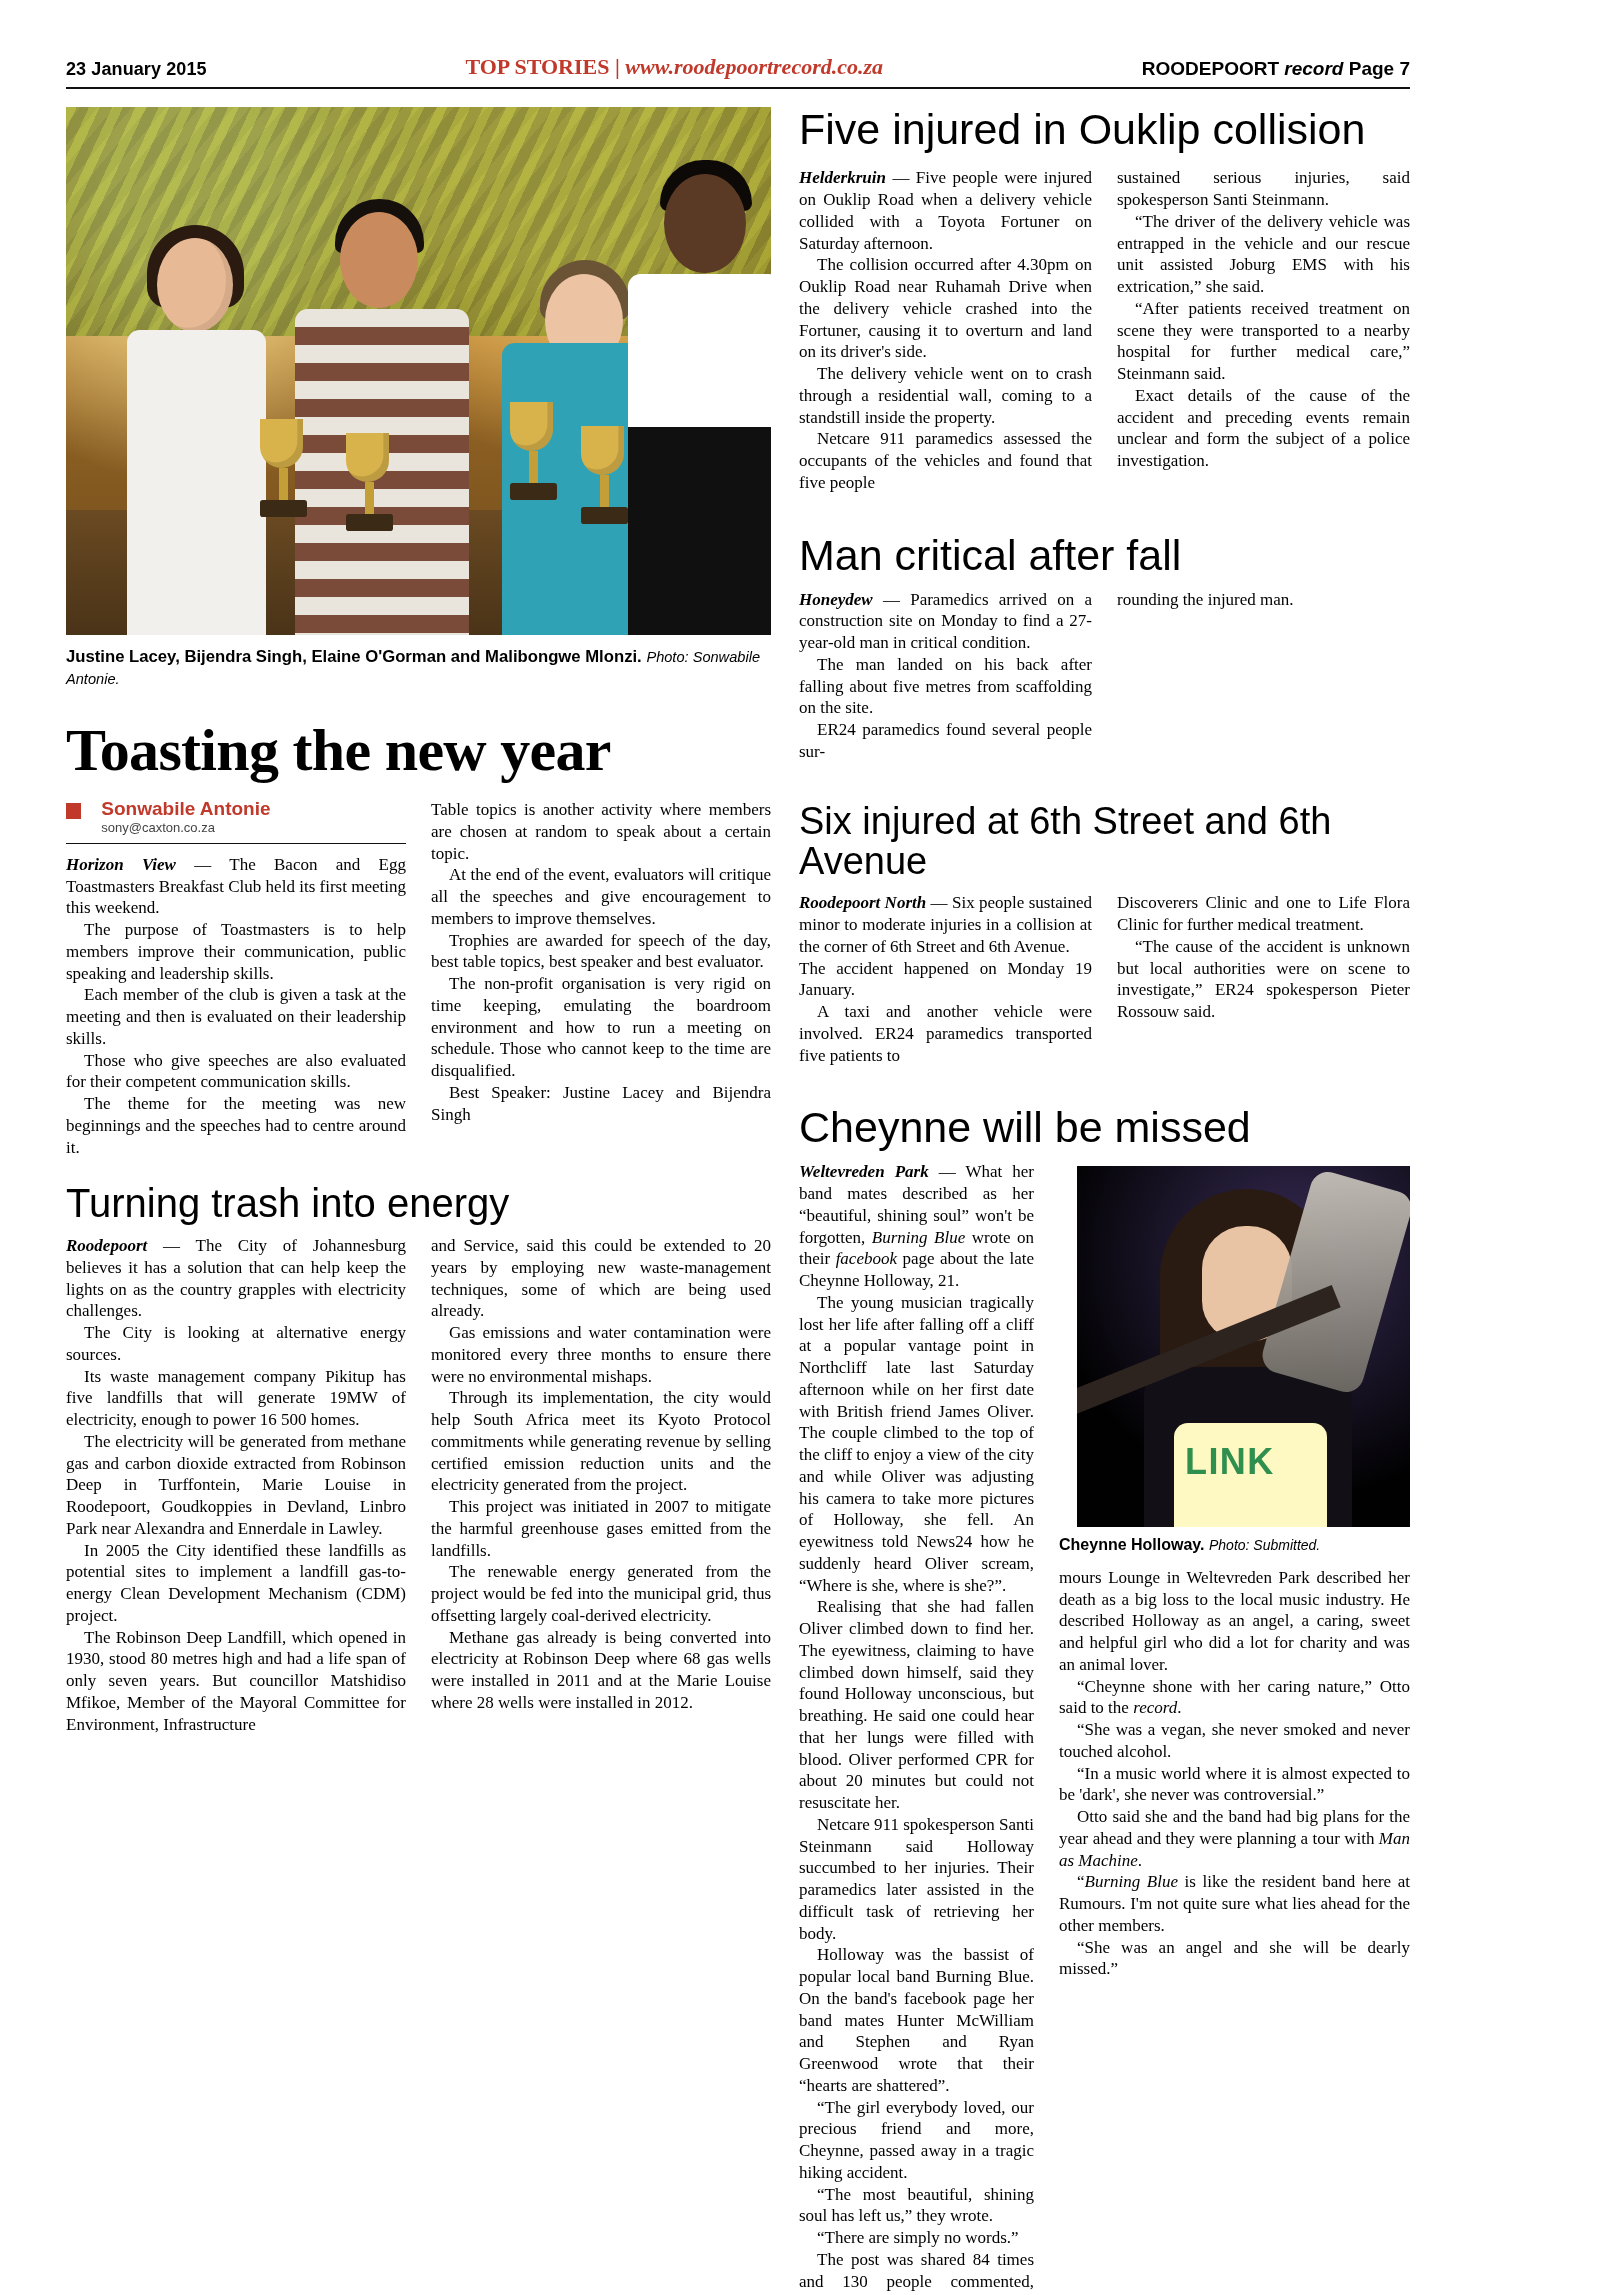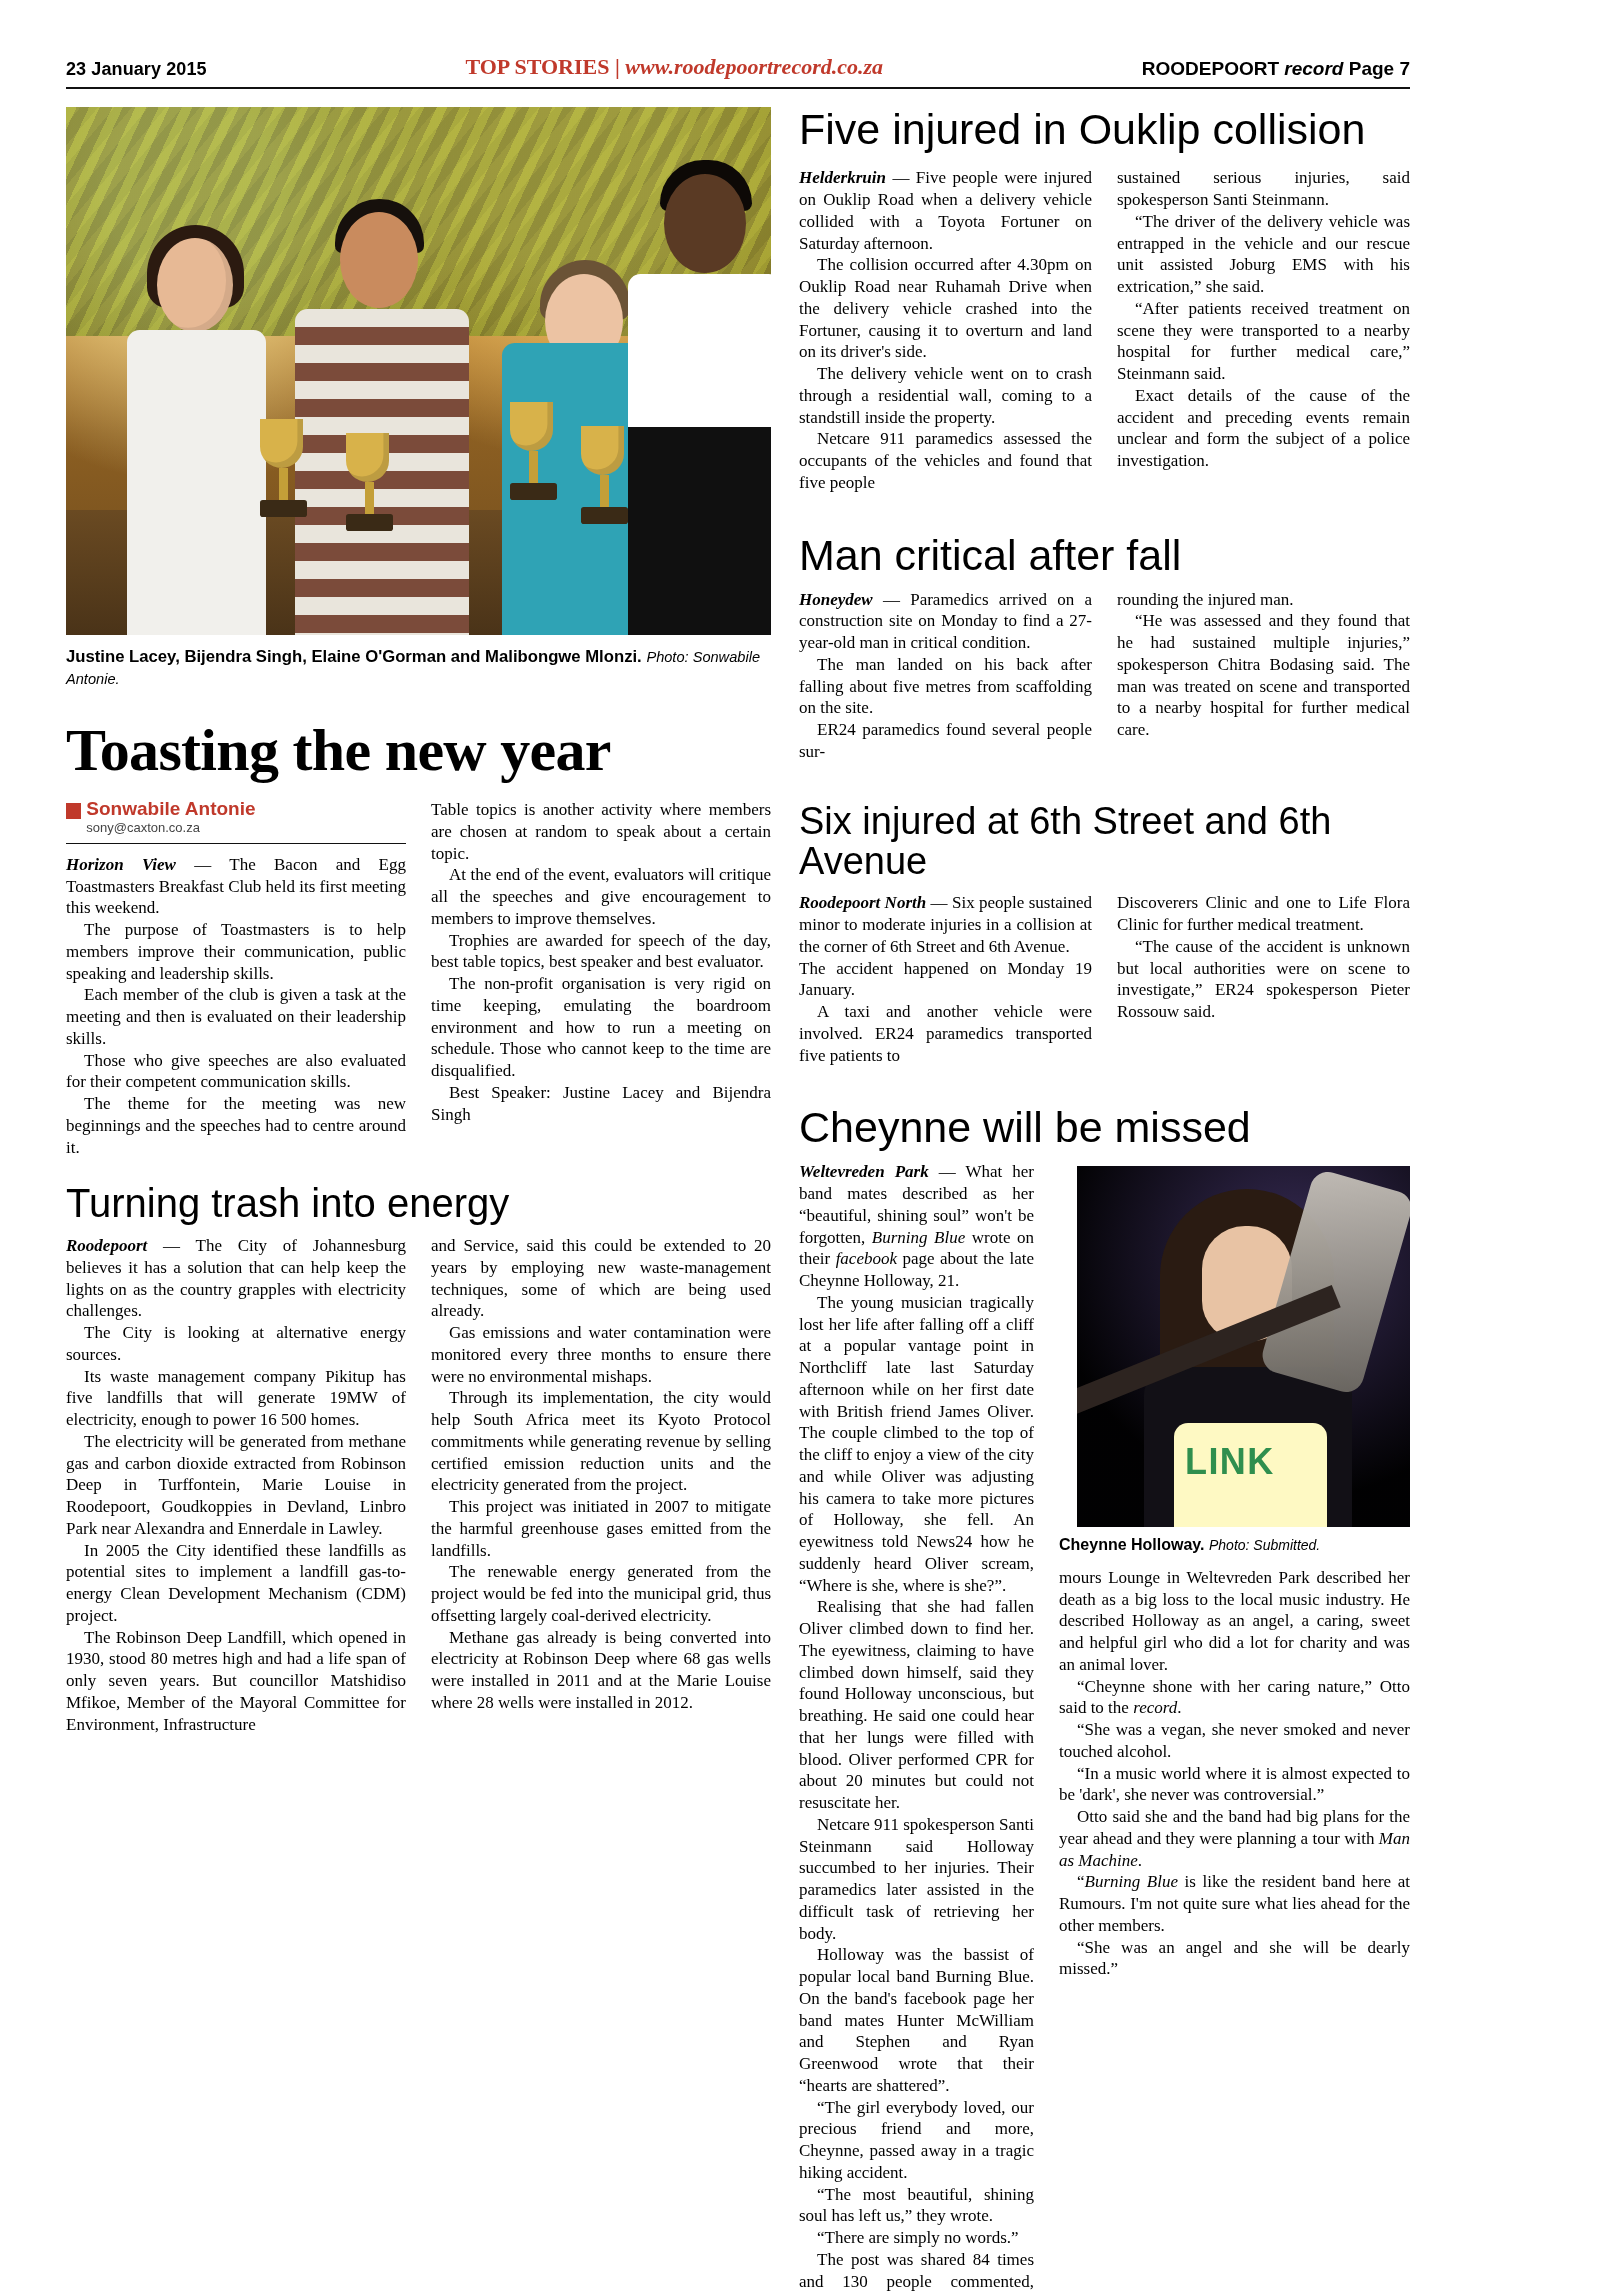--- a/index.html
+++ b/index.html
@@ -91,21 +91,21 @@
     font-family:"Liberation Serif", serif;
     font-weight:bold; font-size:60px; line-height:1.02;
     margin:30.5px 0 18px; letter-spacing:-0.7px;
   }
   h2.sans {
     font-family:"Liberation Sans", sans-serif;
     font-weight:normal; font-size:40px; line-height:1.05; margin:0 0 11px;
   }
   h2.sans.tight { margin-top:23.6px; }
 
-  .byline { display:flex; align-items:flex-start; gap:5px; border-bottom:1px solid #111; padding-bottom:8.3px; margin-bottom:9.7px; }
+  .byline { display:flex; align-items:flex-start; gap:20px; border-bottom:1px solid #111; padding-bottom:8.3px; margin-bottom:9.7px; }
   .byline .tick { width:15.3px; height:15.3px; background:#c0392b; margin-top:4.2px; flex:0 0 auto; }
   .byline .who { font-family:"Liberation Sans", sans-serif; font-size:19px; font-weight:bold; color:#c0392b; line-height:1.1; }
   .byline .mail { font-family:"Liberation Sans", sans-serif; font-size:13px; color:#444; padding-top:2.8px; }
 
   
   .cols2 { display:flex; gap:25px; }
   .cols2 > div { flex:1; }
 
   p.t {
     font-size:17px; line-height:1.28; margin:0 0 0; text-align:justify;
@@ -279,21 +279,20 @@
       <div class="spacer-sm"></div>
       <h2 class="sans tight" style="font-size:43px;">Man critical after fall</h2>
       <div class="cols2">
         <div>
           <p class="t first"><span class="loc">Honeydew</span> — Paramedics arrived on a construction site on Monday to find a 27-year-old man in critical condition.</p>
           <p class="t">The man landed on his back after falling about five metres from scaffolding on the site.</p>
           <p class="t">ER24 paramedics found several people sur-</p>
         </div>
         <div>
           <p class="t first">rounding the injured man.</p>
-          <p class="t">“He was assessed and they found that he had sustained multiple injuries,” spokesperson Chitra Bodasing said. The man was treated on scene and transported to a nearby hospital for further medical care.</p>
         </div>
       </div>
 
       <div class="spacer-sm"></div>
       <h2 class="sans tight" style="font-size:38px;">Six injured at 6th Street and 6th Avenue</h2>
       <div class="cols2">
         <div>
           <p class="t first"><span class="loc">Roodepoort North</span> — Six people sustained minor to moderate injuries in a collision at the corner of 6th Street and 6th Avenue.</p>
           <p class="t first">The accident happened on Monday 19 January.</p>
           <p class="t">A taxi and another vehicle were involved. ER24 paramedics transported five patients to</p>

